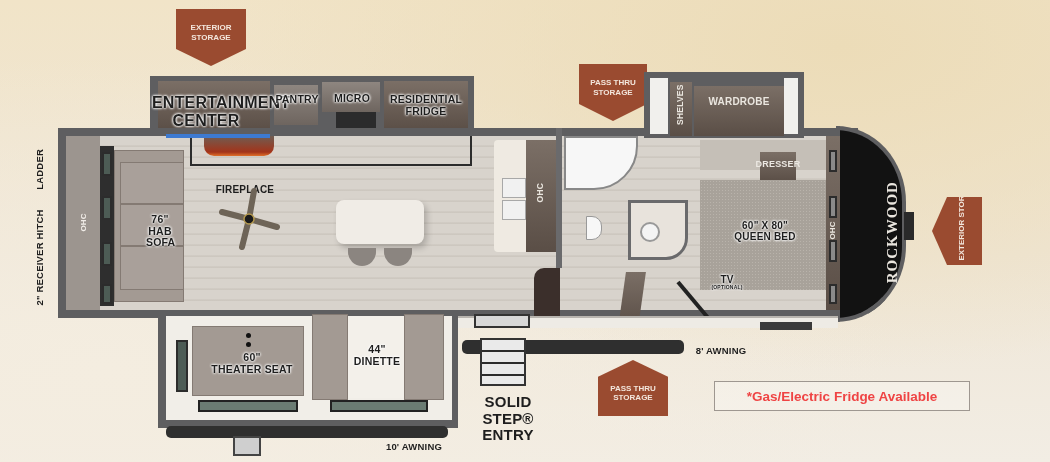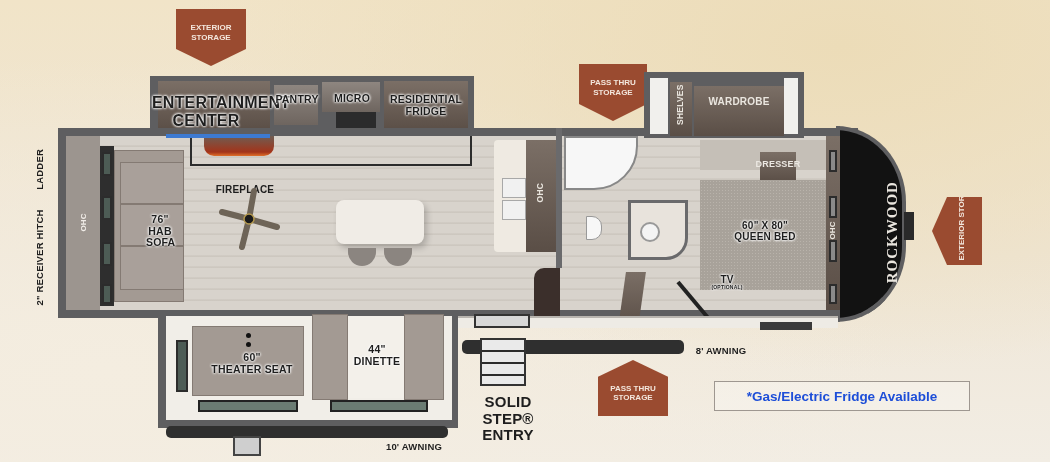--- a/index.html
+++ b/index.html
@@ -27,21 +27,21 @@
 
   
   .shell{position:absolute;background:#5e5e60;}
   .floor{position:absolute;background:repeating-linear-gradient(180deg,#d8d3cc 0px,#d8d3cc 9px,#c9c3bb 10px,#d1ccc4 11px);}
   .wall{position:absolute;background:#6a6a6c;}
   .cab{position:absolute;background:linear-gradient(180deg,#7b6f66,#5a4e46);}
   .cabinet-light{position:absolute;background:linear-gradient(180deg,#8e8680,#6e655f);}
   .cushion{position:absolute;background:#a39a93;border:1px solid #847a73;}
   .window{position:absolute;background:#4d5c55;border:2px solid #2c2c2c;}
   .sink{position:absolute;background:#f1f1f1;border:1px solid #a8a8a8;}
-  .note{position:absolute;border:1.5px solid #9e9790;background:rgba(255,255,255,0.25);color:#1d4ed8;font-weight:700;font-size:13.5px;display:flex;align-items:center;justify-content:center;}
+  .note{position:absolute;border:1.5px solid #9e9790;background:rgba(255,255,255,0.25);color:#ef4444;font-weight:700;font-size:13.5px;display:flex;align-items:center;justify-content:center;}
 </style>
 </head>
 <body>
 
 <div class="badge badge-down" style="left:176px;top:9px;width:70px;height:57px;">
   <span style="width:46px;">EXTERIOR STORAGE</span>
 </div>
 
 <div class="badge badge-down" style="left:579px;top:64px;width:68px;height:57px;">
   <span style="width:46px;">PASS THRU STORAGE</span>

